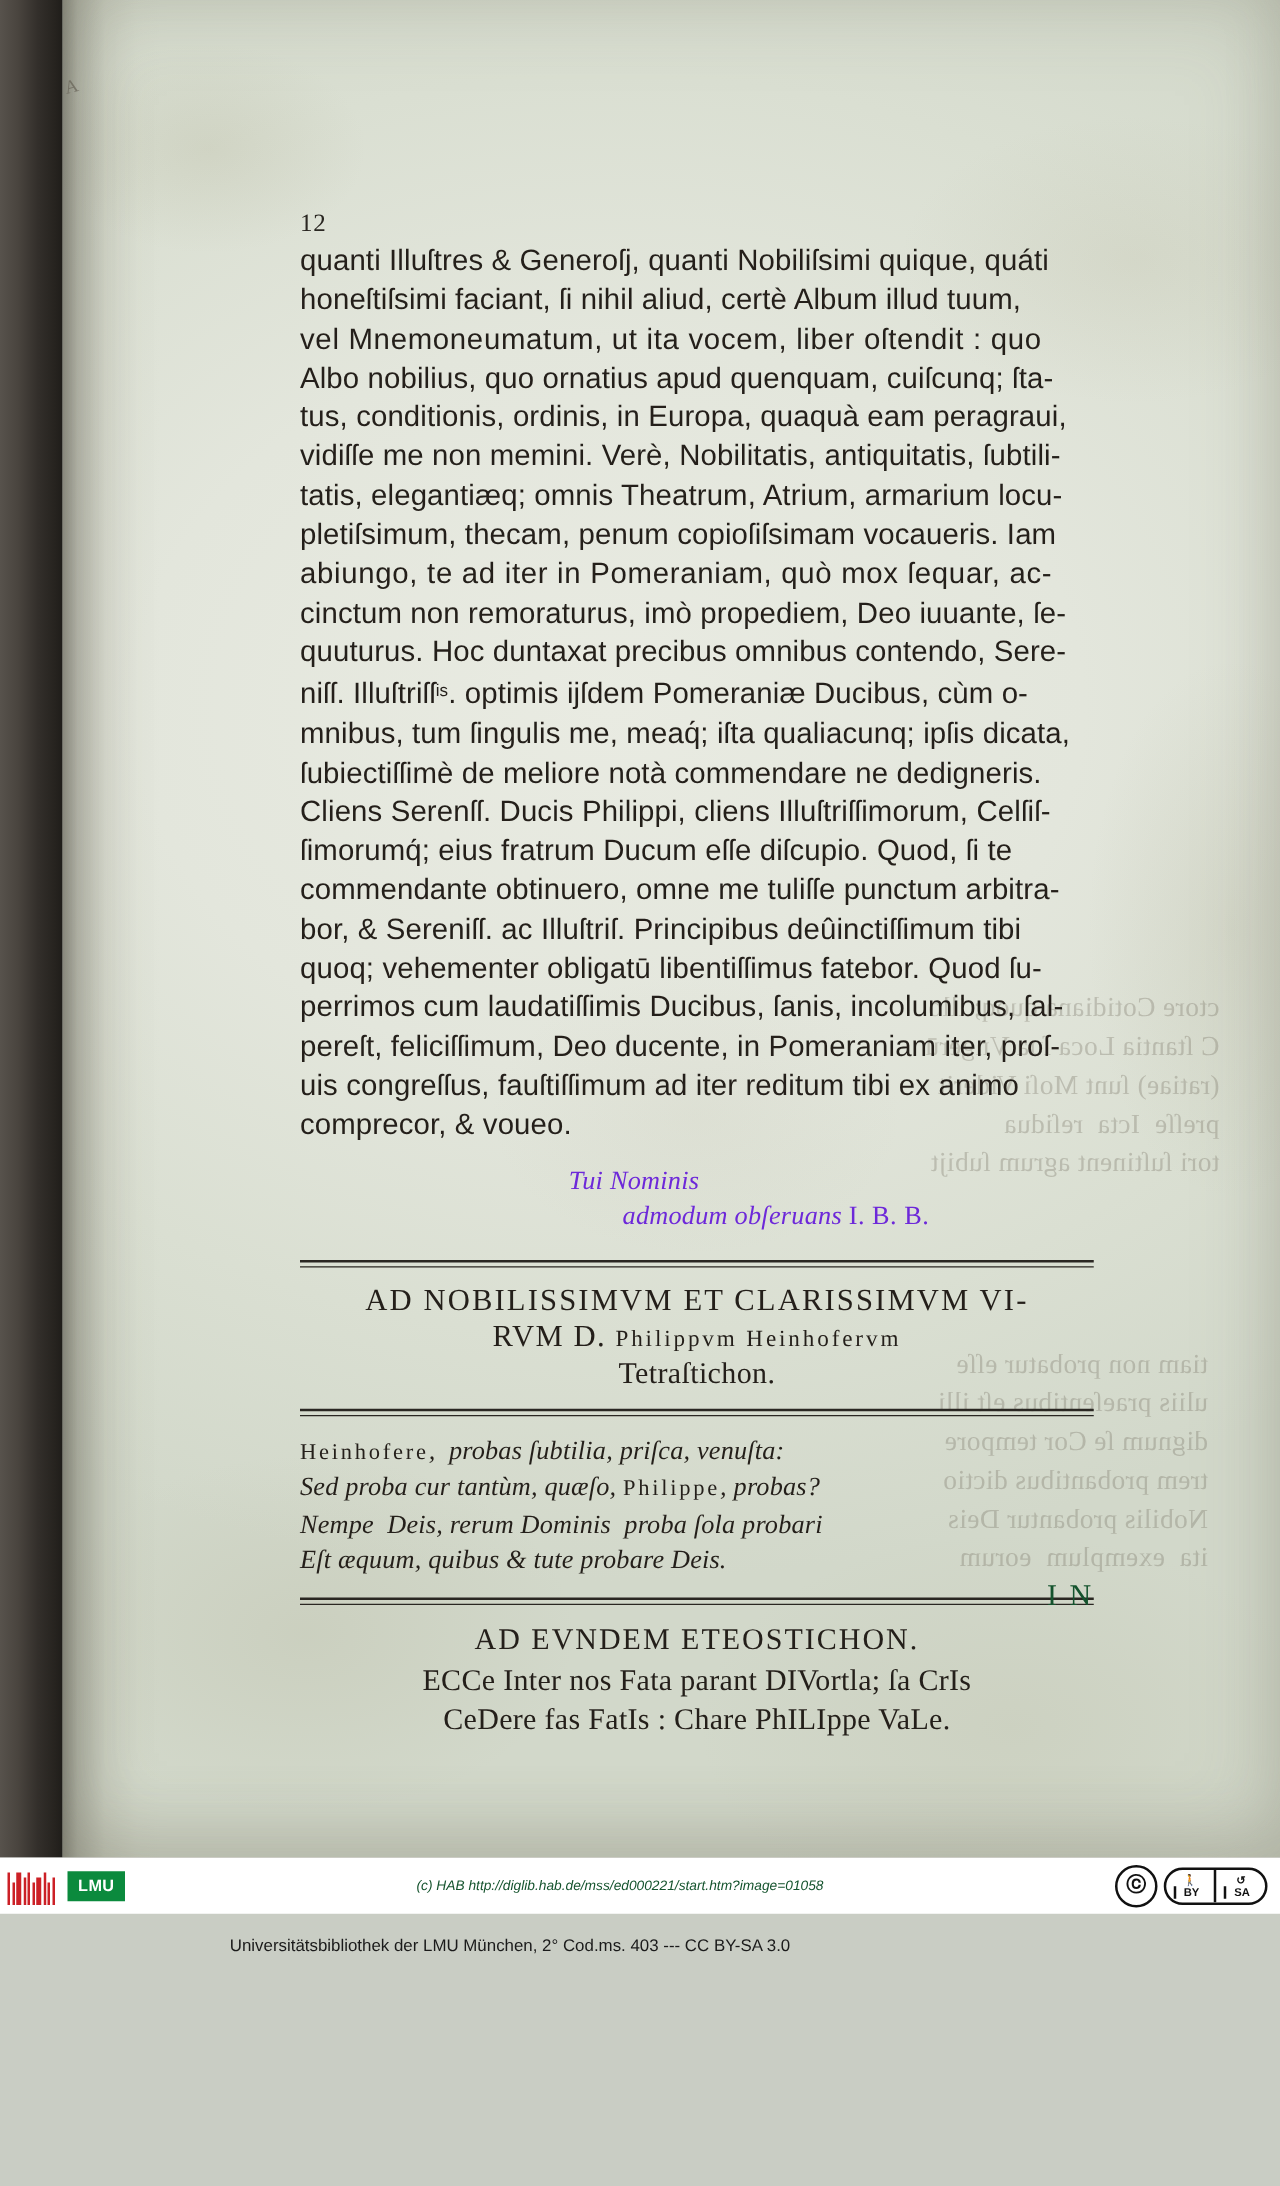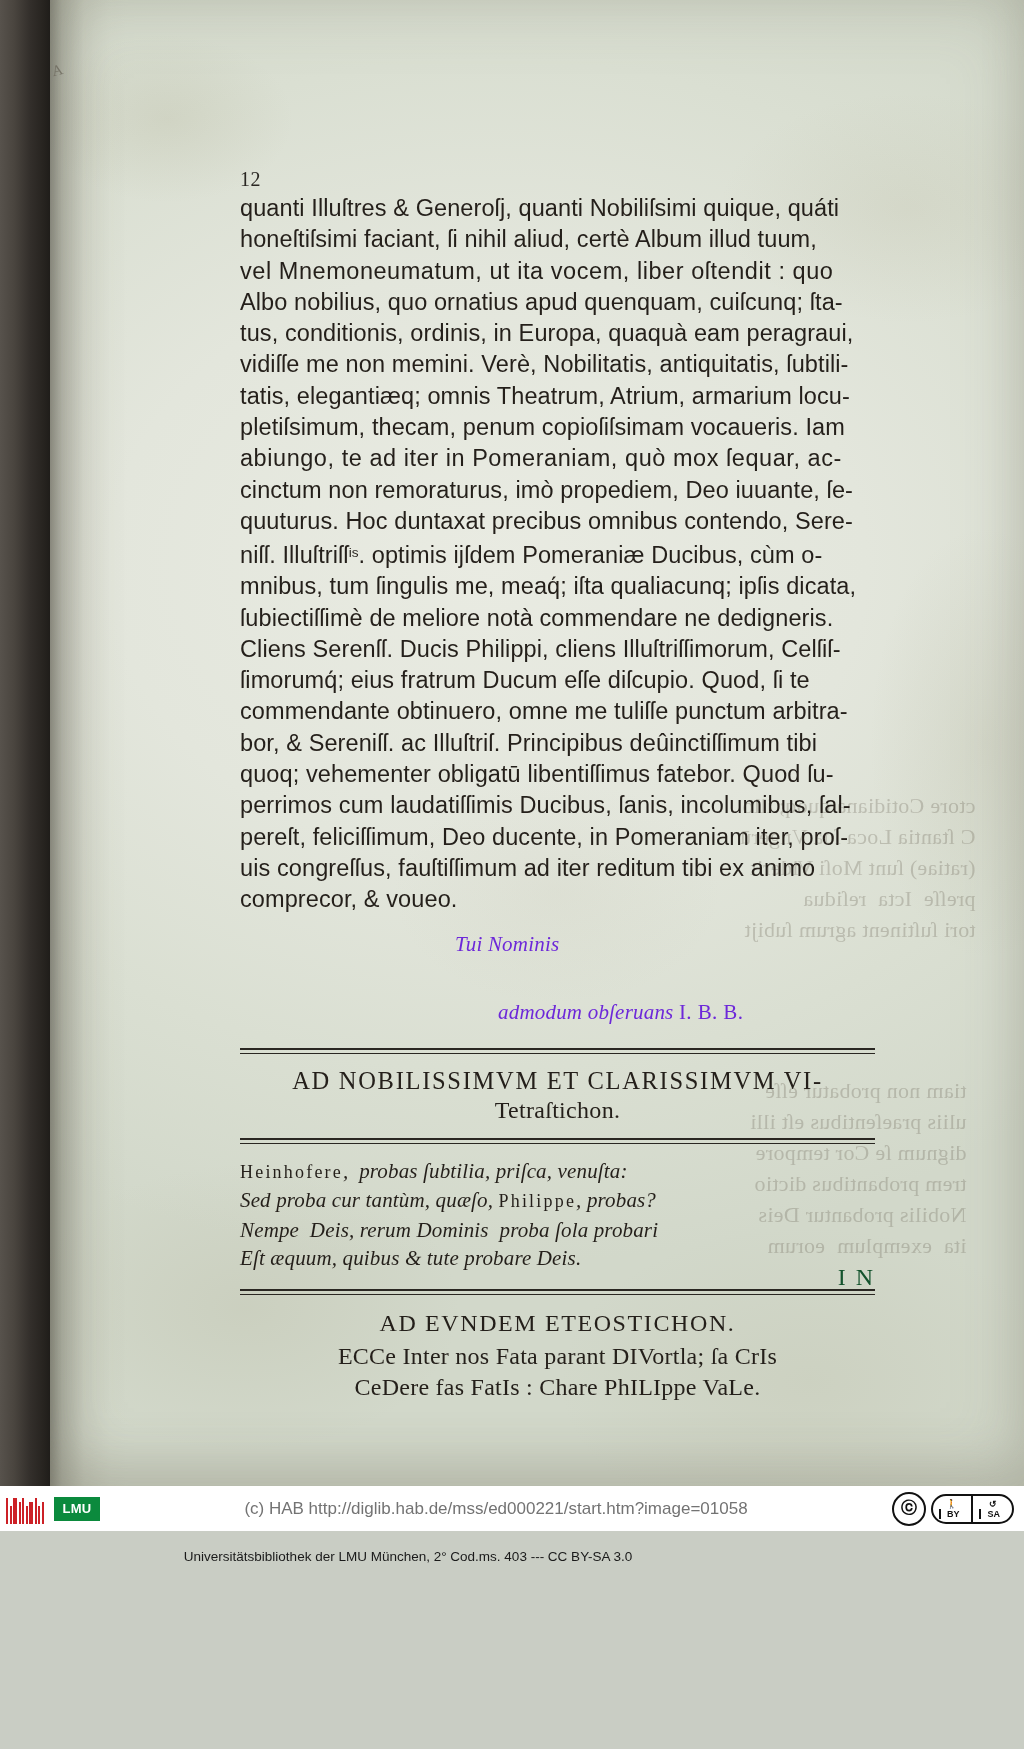--- a/index.html
+++ b/index.html
@@ -144,21 +144,21 @@
   
   .subscription {
     margin-top: 14px;
     font-family: "Liberation Serif", serif;
     font-style: italic;
     font-size: 21px;
     color: #6d28d9;
     line-height: 28px;
   }
   .sub-l1 { padding-left: 215px; letter-spacing: .2px; }
-  .sub-l2 { padding-left: 258px; letter-spacing: .2px; margin-top: 40px; }
+  .sub-l2 { padding-left: 258px; letter-spacing: .2px; }
   .roman-init {
     font-style: normal;
     letter-spacing: .4px;
   }
 
   
   .rule {
     margin: 0;
     height: 7px;
     position: relative;
@@ -278,22 +278,23 @@
     letter-spacing: .3px;
     display: flex;
     align-items: center;
     justify-content: center;
     margin-left: 4px;
   }
   .credit {
     flex: 1;
     text-align: center;
     font-family: "Liberation Sans", sans-serif;
-    font-size: 17px;
-    color: #737373;
+    font-size: 11px;
+    color: #14532d;
+    font-style: italic;
   }
   .cc-badges {
     display: flex;
     align-items: center;
     gap: 5px;
     margin-right: 10px;
   }
   .cc-circle {
     width: 30px; height: 30px;
     border: 2px solid #111;
@@ -402,20 +403,21 @@
     <div class="subscription">
       <div class="sub-l1">Tui Nominis</div>
       <div class="sub-l2"><span>admodum obſeruans </span><span class="roman-init">I. B. B.</span></div>
     </div>
 
     <div style="height:22px"></div>
     <div class="rule"></div>
 
     <div class="heading" style="margin-top:12px">
       <div class="head-l1">AD NOBILISSIMVM ET CLARISSIMVM VI-</div>
+      <div class="head-l2"><span>RVM D. </span><span class="smallcap">Philippvm </span><span class="smallcap">Heinhofervm</span></div>
       <div class="head-l3">Tetraſtichon.</div>
     </div>
 
     <div style="height:14px"></div>
     <div class="rule"></div>
 
     <div class="verse" style="margin-top:12px">
       <span class="vline"><span class="sc">Heinhofere</span><span>,  probas ſubtilia, priſca, venuſta:</span></span>
       <span class="vline"><span>Sed proba cur tantùm, quæſo, </span><span class="sc">Philippe</span><span>, probas?</span></span>
       <span class="vline">Nempe  Deis, rerum Dominis  proba ſola probari</span>

